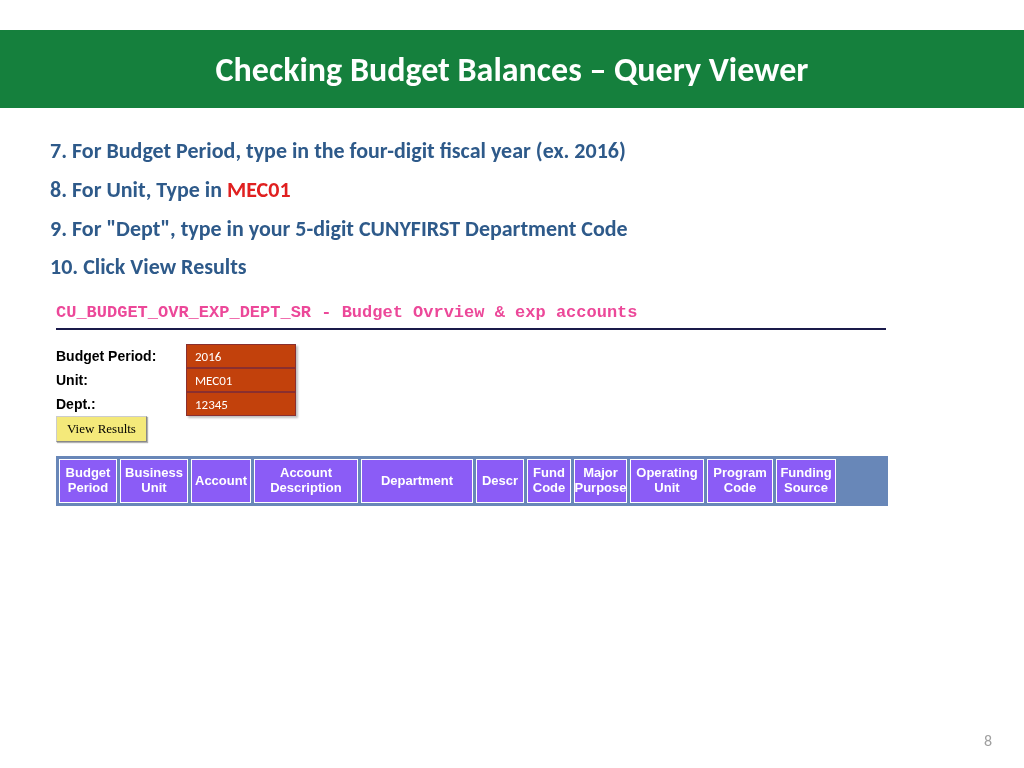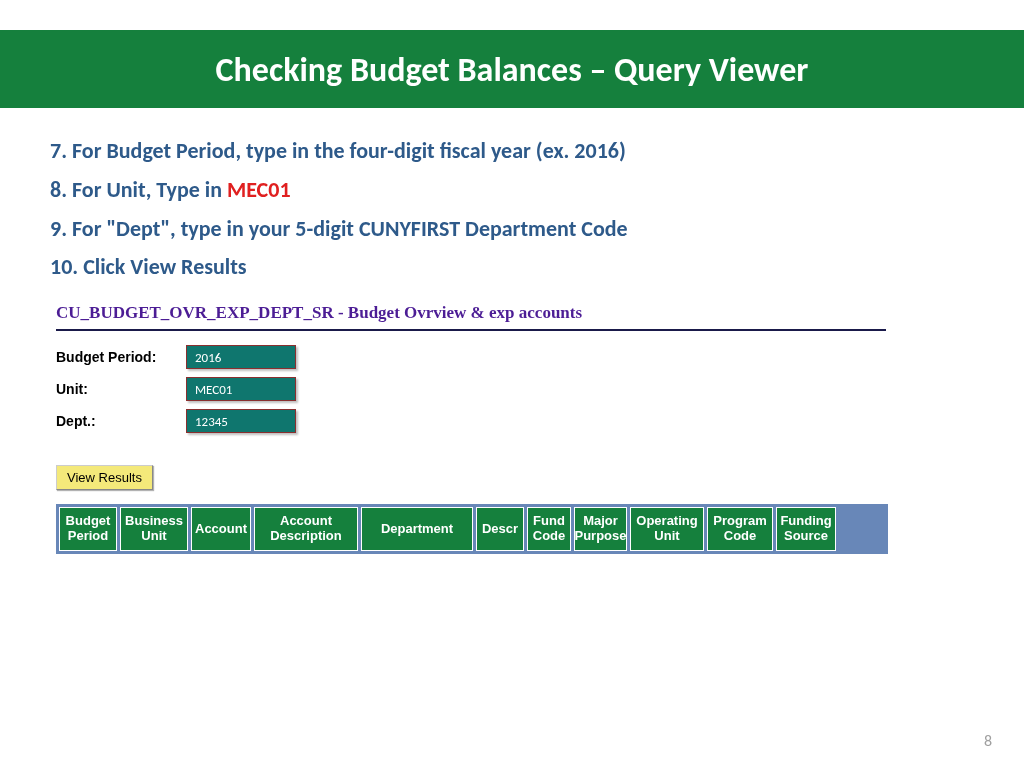--- a/index.html
+++ b/index.html
@@ -37,85 +37,85 @@
     line-height: 1.4;
   }
   .step .red {
     color: #e02020;
   }
   .form-area {
     margin-top: 20px;
     margin-left: 6px;
   }
   .query-title {
-    font-family: Liberation Serif, serif;
+    font-family: Liberation Mono, monospace;
     font-size: 17px;
     font-weight: bold;
-    color: #4c1d95;
+    color: #ec4899;
     margin: 0 0 6px 0;
   }
   .hr-line {
     height: 2px;
     background: #1a1a4a;
     width: 830px;
     margin-bottom: 14px;
   }
   .form-grid {
     display: grid;
     grid-template-columns: 130px 110px;
-    row-gap: 8px;
+    row-gap: 0;
     align-items: center;
     font-family: Arial, sans-serif;
     width: 240px;
   }
   .form-label {
     font-size: 14px;
     font-weight: bold;
     color: #000000;
     padding: 4px 0;
   }
   .input-box {
-    background: #0f766e;
+    background: #c2410c;
     color: #ffffff;
     font-family: Calibri, Arial, sans-serif;
     font-size: 13px;
     padding: 4px 8px;
     border: 1px solid #8a2f2f;
     height: 24px;
     display: flex;
     align-items: center;
     box-shadow: 2px 2px 2px rgba(0,0,0,0.25);
   }
   .view-btn {
-    margin-top: 32px;
+    margin-top: 0;
     display: inline-block;
     background: #f4e97a;
     border: 1px solid #888888;
     border-top-color: #cccccc;
     border-left-color: #cccccc;
-    font-family: Liberation Sans, sans-serif;
+    font-family: Liberation Serif, serif;
     font-size: 13px;
     color: #000000;
     padding: 4px 10px;
     box-shadow: 1px 1px 1px rgba(0,0,0,0.3);
     cursor: pointer;
   }
   .table-wrap {
     margin-top: 14px;
     width: 832px;
     background: #6887b8;
     padding: 3px;
     overflow: hidden;
   }
   .table-head {
     display: flex;
     gap: 3px;
   }
   .th {
-    background: #15803d;
+    background: #8b5cf6;
     color: #ffffff;
     font-family: Arial, sans-serif;
     font-size: 13px;
     font-weight: bold;
     text-align: center;
     padding: 6px 4px;
     border: 1px solid #ffffff;
     display: flex;
     align-items: center;
     justify-content: center;

